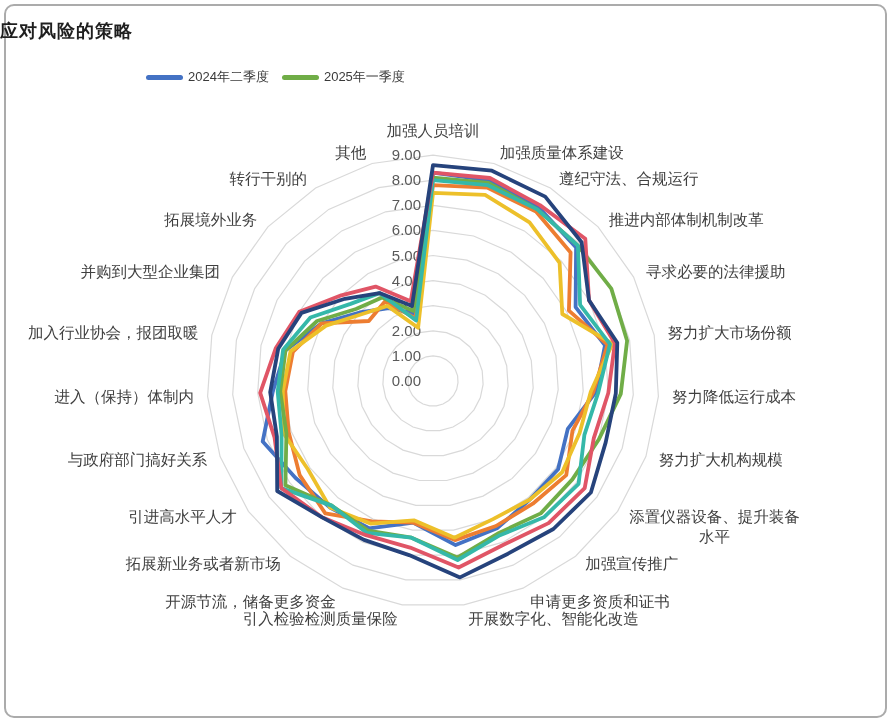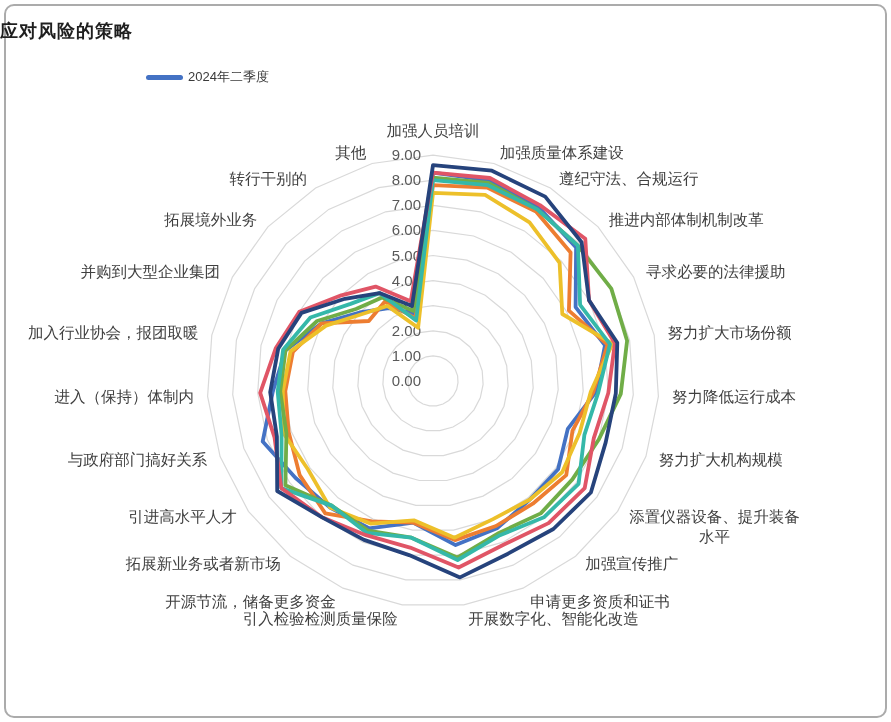--- a/index.html
+++ b/index.html
@@ -20,20 +20,24 @@
 <body>
 
 <div class="page">
   <div class="frame"></div>
   <div class="title">应对风险的策略</div>
   <div class="legend">
     <div class="legend-row" id="legend-row-1">
         <span class="legend-item">
           <span class="swatch" style="background: rgb(68, 114, 196);"></span>
           <span class="legend-label">2024年二季度</span>
+        </span>
+        <span class="legend-item">
+          <span class="swatch" style="background: rgb(112, 173, 71);"></span>
+          <span class="legend-label">2025年一季度</span>
         </span>
       </div>
   </div>
   <svg id="radar-svg" width="891" height="722" viewBox="0 0 891 722">
       <g>
         <polygon points="433.0,355.9 439.8,356.8 446.0,359.6 451.3,363.9 455.3,369.5 457.6,375.9 458.0,382.7 456.7,389.4 453.5,395.5 448.8,400.5 443.0,404.0 436.4,405.9 429.6,405.9 423.0,404.0 417.2,400.5 412.5,395.5 409.3,389.4 408.0,382.7 408.4,375.9 410.7,369.5 414.7,363.9 420.0,359.6 426.2,356.8" fill="none" stroke="#d9d9d9" stroke-width="1.2"></polygon>
         <polygon points="433.0,330.8 446.5,332.7 459.1,338.1 469.7,346.7 477.6,357.9 482.2,370.8 483.1,384.4 480.3,397.8 474.0,409.9 464.7,419.9 453.0,427.0 439.8,430.7 426.2,430.7 413.0,427.0 401.3,419.9 392.0,409.9 385.7,397.8 382.9,384.4 383.8,370.8 388.4,357.9 396.3,346.7 406.9,338.1 419.5,332.7" fill="none" stroke="#d9d9d9" stroke-width="1.2"></polygon>
         <polygon points="433.0,305.7 453.3,308.5 472.1,316.7 488.0,329.6 499.9,346.4 506.7,365.7 508.1,386.1 504.0,406.2 494.5,424.4 480.5,439.4 463.0,450.1 443.3,455.6 422.7,455.6 403.0,450.1 385.5,439.4 371.5,424.4 362.0,406.2 357.9,386.1 359.3,365.7 366.1,346.4 378.0,329.6 393.9,316.7 412.7,308.5" fill="none" stroke="#d9d9d9" stroke-width="1.2"></polygon>
         <polygon points="433.0,280.6 460.1,284.3 485.2,295.2 506.4,312.5 522.1,334.8 531.3,360.6 533.2,387.9 527.6,414.6 515.0,438.9 496.4,458.9 473.0,473.1 446.7,480.5 419.3,480.5 393.0,473.1 369.6,458.9 351.0,438.9 338.4,414.6 332.8,387.9 334.7,360.6 343.9,334.8 359.6,312.5 380.8,295.2 405.9,284.3" fill="none" stroke="#d9d9d9" stroke-width="1.2"></polygon>
         <polygon points="433.0,255.5 466.9,260.2 498.2,273.8 524.7,295.3 544.4,323.3 555.9,355.5 558.2,389.6 551.3,423.0 535.5,453.4 512.2,478.4 483.0,496.1 450.1,505.3 415.9,505.3 383.0,496.1 353.8,478.4 330.5,453.4 314.7,423.0 307.8,389.6 310.1,355.5 321.6,323.3 341.3,295.3 367.8,273.8 399.1,260.2" fill="none" stroke="#d9d9d9" stroke-width="1.2"></polygon>

